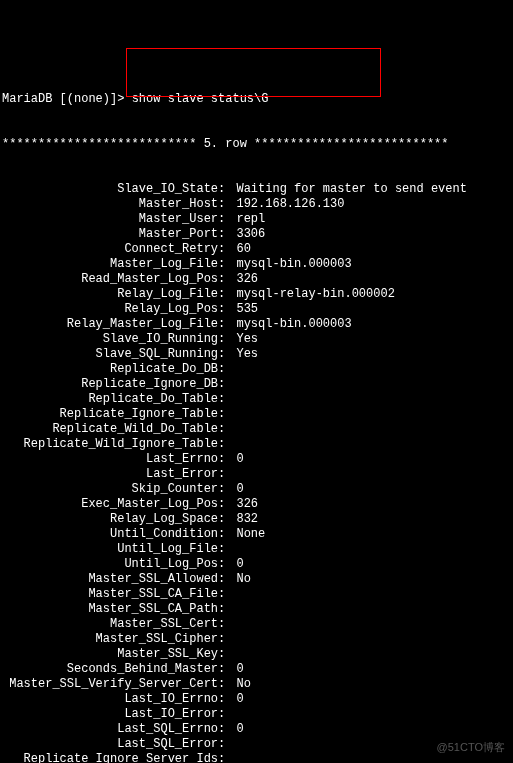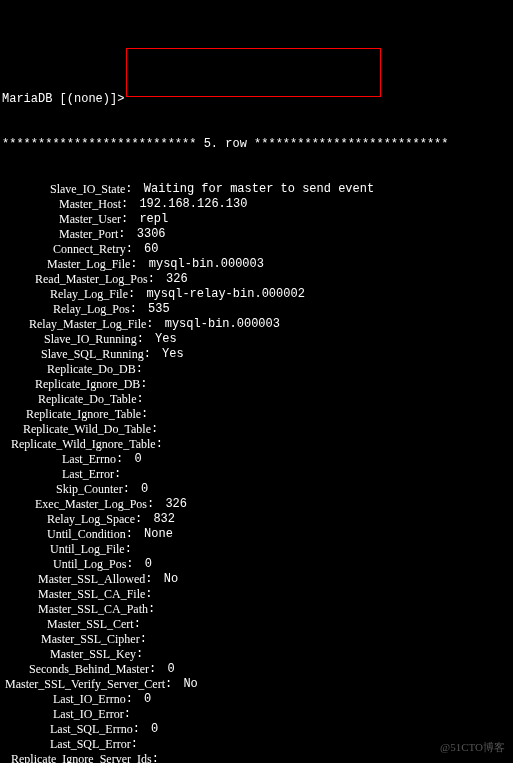--- a/index.html
+++ b/index.html
@@ -19,46 +19,45 @@
       padding: 2px 0 0 2px;
     }
     .row {
       display: flex;
       height: 15px;
       align-items: flex-start;
     }
     .label {
       text-align: right;
       display: inline-block;
-      font-family: Liberation Serif, serif;
     }
     .colon { padding: 0 4px 0 0; }
     .value { }
     .highlight-box {
       position: absolute;
       border: 1px solid #ff0000;
       pointer-events: none;
     }
     .watermark {
       position: absolute;
       bottom: 8px;
       right: 8px;
       color: #555;
-      font-family: Liberation Serif, serif;
+      font-family: Liberation Sans, sans-serif;
       font-size: 11px;
     }
   </style>
 </head>
 <body>
 
 
 
 <div class="terminal">
   <div class="row">
-    <span>MariaDB [(none)]&gt;</span><span> </span>
+    <span>MariaDB [(none)]&gt;</span><span> </span><span>show slave status\G</span>
   </div>
   <div class="row">
     <span>***************************</span><span> 5. row </span><span>***************************</span>
   </div>
   <div id="status-rows"><div class="row"><span class="label">                Slave_IO_State</span><span class="colon">: </span><span class="value">Waiting for master to send event</span></div><div class="row"><span class="label">                   Master_Host</span><span class="colon">: </span><span class="value">192.168.126.130</span></div><div class="row"><span class="label">                   Master_User</span><span class="colon">: </span><span class="value">repl</span></div><div class="row"><span class="label">                   Master_Port</span><span class="colon">: </span><span class="value">3306</span></div><div class="row"><span class="label">                 Connect_Retry</span><span class="colon">: </span><span class="value">60</span></div><div class="row"><span class="label">               Master_Log_File</span><span class="colon">: </span><span class="value">mysql-bin.000003</span></div><div class="row"><span class="label">           Read_Master_Log_Pos</span><span class="colon">: </span><span class="value">326</span></div><div class="row"><span class="label">                Relay_Log_File</span><span class="colon">: </span><span class="value">mysql-relay-bin.000002</span></div><div class="row"><span class="label">                 Relay_Log_Pos</span><span class="colon">: </span><span class="value">535</span></div><div class="row"><span class="label">         Relay_Master_Log_File</span><span class="colon">: </span><span class="value">mysql-bin.000003</span></div><div class="row"><span class="label">              Slave_IO_Running</span><span class="colon">: </span><span class="value">Yes</span></div><div class="row"><span class="label">             Slave_SQL_Running</span><span class="colon">: </span><span class="value">Yes</span></div><div class="row"><span class="label">               Replicate_Do_DB</span><span class="colon">: </span><span class="value"></span></div><div class="row"><span class="label">           Replicate_Ignore_DB</span><span class="colon">: </span><span class="value"></span></div><div class="row"><span class="label">            Replicate_Do_Table</span><span class="colon">: </span><span class="value"></span></div><div class="row"><span class="label">        Replicate_Ignore_Table</span><span class="colon">: </span><span class="value"></span></div><div class="row"><span class="label">       Replicate_Wild_Do_Table</span><span class="colon">: </span><span class="value"></span></div><div class="row"><span class="label">   Replicate_Wild_Ignore_Table</span><span class="colon">: </span><span class="value"></span></div><div class="row"><span class="label">                    Last_Errno</span><span class="colon">: </span><span class="value">0</span></div><div class="row"><span class="label">                    Last_Error</span><span class="colon">: </span><span class="value"></span></div><div class="row"><span class="label">                  Skip_Counter</span><span class="colon">: </span><span class="value">0</span></div><div class="row"><span class="label">           Exec_Master_Log_Pos</span><span class="colon">: </span><span class="value">326</span></div><div class="row"><span class="label">               Relay_Log_Space</span><span class="colon">: </span><span class="value">832</span></div><div class="row"><span class="label">               Until_Condition</span><span class="colon">: </span><span class="value">None</span></div><div class="row"><span class="label">                Until_Log_File</span><span class="colon">: </span><span class="value"></span></div><div class="row"><span class="label">                 Until_Log_Pos</span><span class="colon">: </span><span class="value">0</span></div><div class="row"><span class="label">            Master_SSL_Allowed</span><span class="colon">: </span><span class="value">No</span></div><div class="row"><span class="label">            Master_SSL_CA_File</span><span class="colon">: </span><span class="value"></span></div><div class="row"><span class="label">            Master_SSL_CA_Path</span><span class="colon">: </span><span class="value"></span></div><div class="row"><span class="label">               Master_SSL_Cert</span><span class="colon">: </span><span class="value"></span></div><div class="row"><span class="label">             Master_SSL_Cipher</span><span class="colon">: </span><span class="value"></span></div><div class="row"><span class="label">                Master_SSL_Key</span><span class="colon">: </span><span class="value"></span></div><div class="row"><span class="label">         Seconds_Behind_Master</span><span class="colon">: </span><span class="value">0</span></div><div class="row"><span class="label"> Master_SSL_Verify_Server_Cert</span><span class="colon">: </span><span class="value">No</span></div><div class="row"><span class="label">                 Last_IO_Errno</span><span class="colon">: </span><span class="value">0</span></div><div class="row"><span class="label">                 Last_IO_Error</span><span class="colon">: </span><span class="value"></span></div><div class="row"><span class="label">                Last_SQL_Errno</span><span class="colon">: </span><span class="value">0</span></div><div class="row"><span class="label">                Last_SQL_Error</span><span class="colon">: </span><span class="value"></span></div><div class="row"><span class="label">   Replicate_Ignore_Server_Ids</span><span class="colon">: </span><span class="value"></span></div></div>
   
 </div>
 
 <div class="highlight-box" id="hlbox" style="top: 48px; left: 126px; width: 255px; height: 49px;"></div>
 

